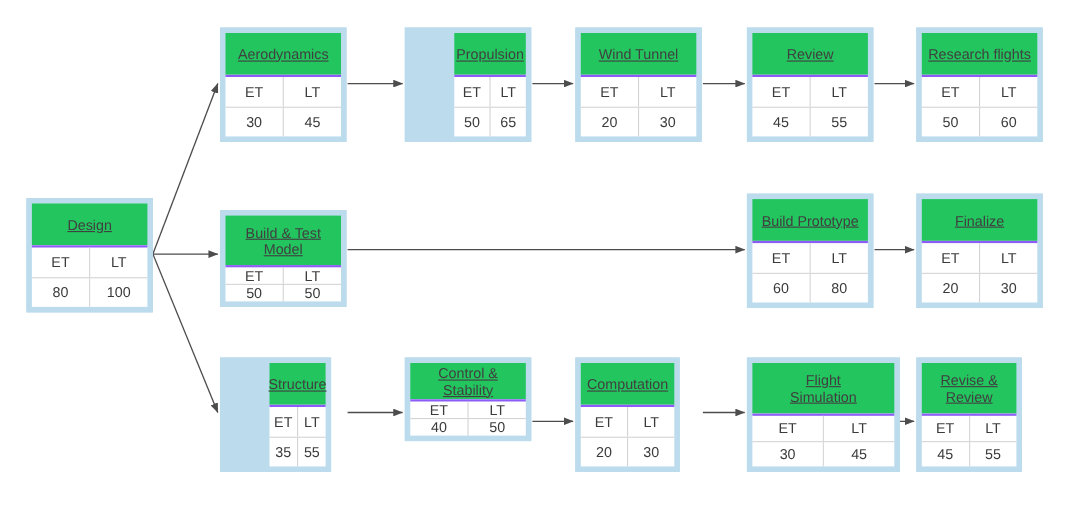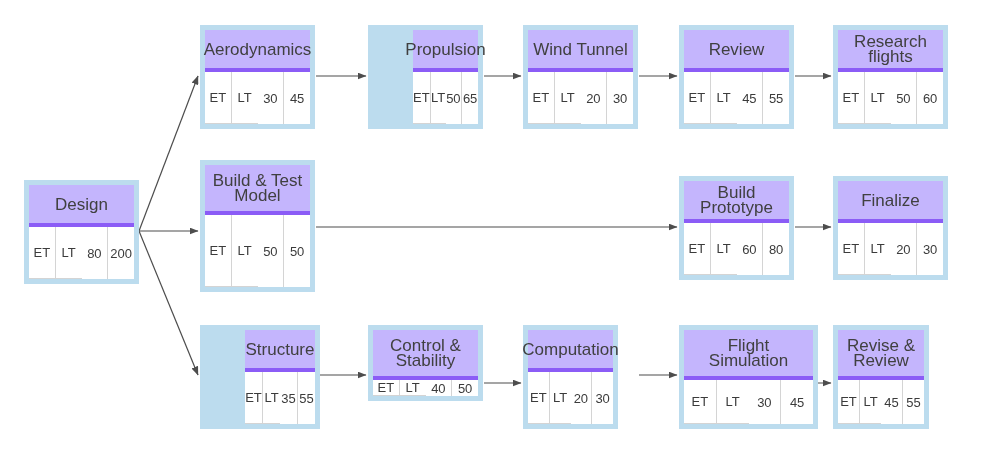--- a/index.html
+++ b/index.html
@@ -37,38 +37,40 @@
   .node-inner {
     background: #bcdcee;
     width: 100%;
     height: 100%;
     box-sizing: border-box;
     display: flex;
     flex-direction: column;
   }
   .node-header {
     color: #404040;
-    font-size: 17px;
+    font-size: 13px;
     line-height: 15px;
     text-align: center;
     display: flex;
     align-items: center;
     justify-content: center;
     padding: 0 4px;
     box-sizing: border-box;
     white-space: pre-line;
-    background: #c4b5fd;
+    background: #22c55e;
+    text-decoration: underline;
   }
   .node-header.h1 { height: 38px; }
   .node-header.h2 { height: 46px; }
   .node-table {
     flex: 1 1 auto;
     display: flex;
+    flex-direction: column;
     background: #ffffff;
-    border-top: 4px solid #8b5cf6;
+    border-top: 2px solid #8b5cf6;
     box-sizing: border-box;
   }
   .node-row {
     flex: 1 1 0;
     display: flex;
     box-sizing: border-box;
   }
   .node-row.row-head { border-bottom: 1px solid #d4d4d4; }
   .node-cell {
     flex: 1 1 0;
@@ -111,21 +113,21 @@
       <div class="node" style="left: 24px; top: 180px; width: 115px; height: 104px;">
         <div class="node-inner">
           <div class="node-header h1">Design</div>
           <div class="node-table">
             <div class="node-row row-head">
               <div class="node-cell left">ET</div>
               <div class="node-cell">LT</div>
             </div>
             <div class="node-row row-values">
               <div class="node-cell left">80</div>
-              <div class="node-cell">200</div>
+              <div class="node-cell">100</div>
             </div>
           </div>
         </div>
       </div>
       <div class="node" style="left: 200px; top: 25px; width: 115px; height: 104px;">
         <div class="node-inner">
           <div class="node-header h1">Aerodynamics</div>
           <div class="node-table">
             <div class="node-row row-head">
               <div class="node-cell left">ET</div>
@@ -191,21 +193,21 @@
               <div class="node-cell left">ET</div>
               <div class="node-cell">LT</div>
             </div>
             <div class="node-row row-values">
               <div class="node-cell left">50</div>
               <div class="node-cell">60</div>
             </div>
           </div>
         </div>
       </div>
-      <div class="node" style="left: 200px; top: 160px; width: 115px; height: 132px;">
+      <div class="node" style="left: 200px; top: 191px; width: 115px; height: 88px;">
         <div class="node-inner">
           <div class="node-header h2">Build &amp; Test
 Model</div>
           <div class="node-table">
             <div class="node-row row-head">
               <div class="node-cell left">ET</div>
               <div class="node-cell">LT</div>
             </div>
             <div class="node-row row-values">
               <div class="node-cell left">50</div>
@@ -237,21 +239,21 @@
               <div class="node-cell left">ET</div>
               <div class="node-cell">LT</div>
             </div>
             <div class="node-row row-values">
               <div class="node-cell left">20</div>
               <div class="node-cell">30</div>
             </div>
           </div>
         </div>
       </div>
-      <div class="node" style="left: 200px; top: 325px; width: 120px; height: 104px; padding-left: 44px;">
+      <div class="node" style="left: 200px; top: 325px; width: 101px; height: 104px; padding-left: 44px;">
         <div class="node-inner">
           <div class="node-header h1">Structure</div>
           <div class="node-table">
             <div class="node-row row-head">
               <div class="node-cell left">ET</div>
               <div class="node-cell">LT</div>
             </div>
             <div class="node-row row-values">
               <div class="node-cell left">35</div>
               <div class="node-cell">55</div>

